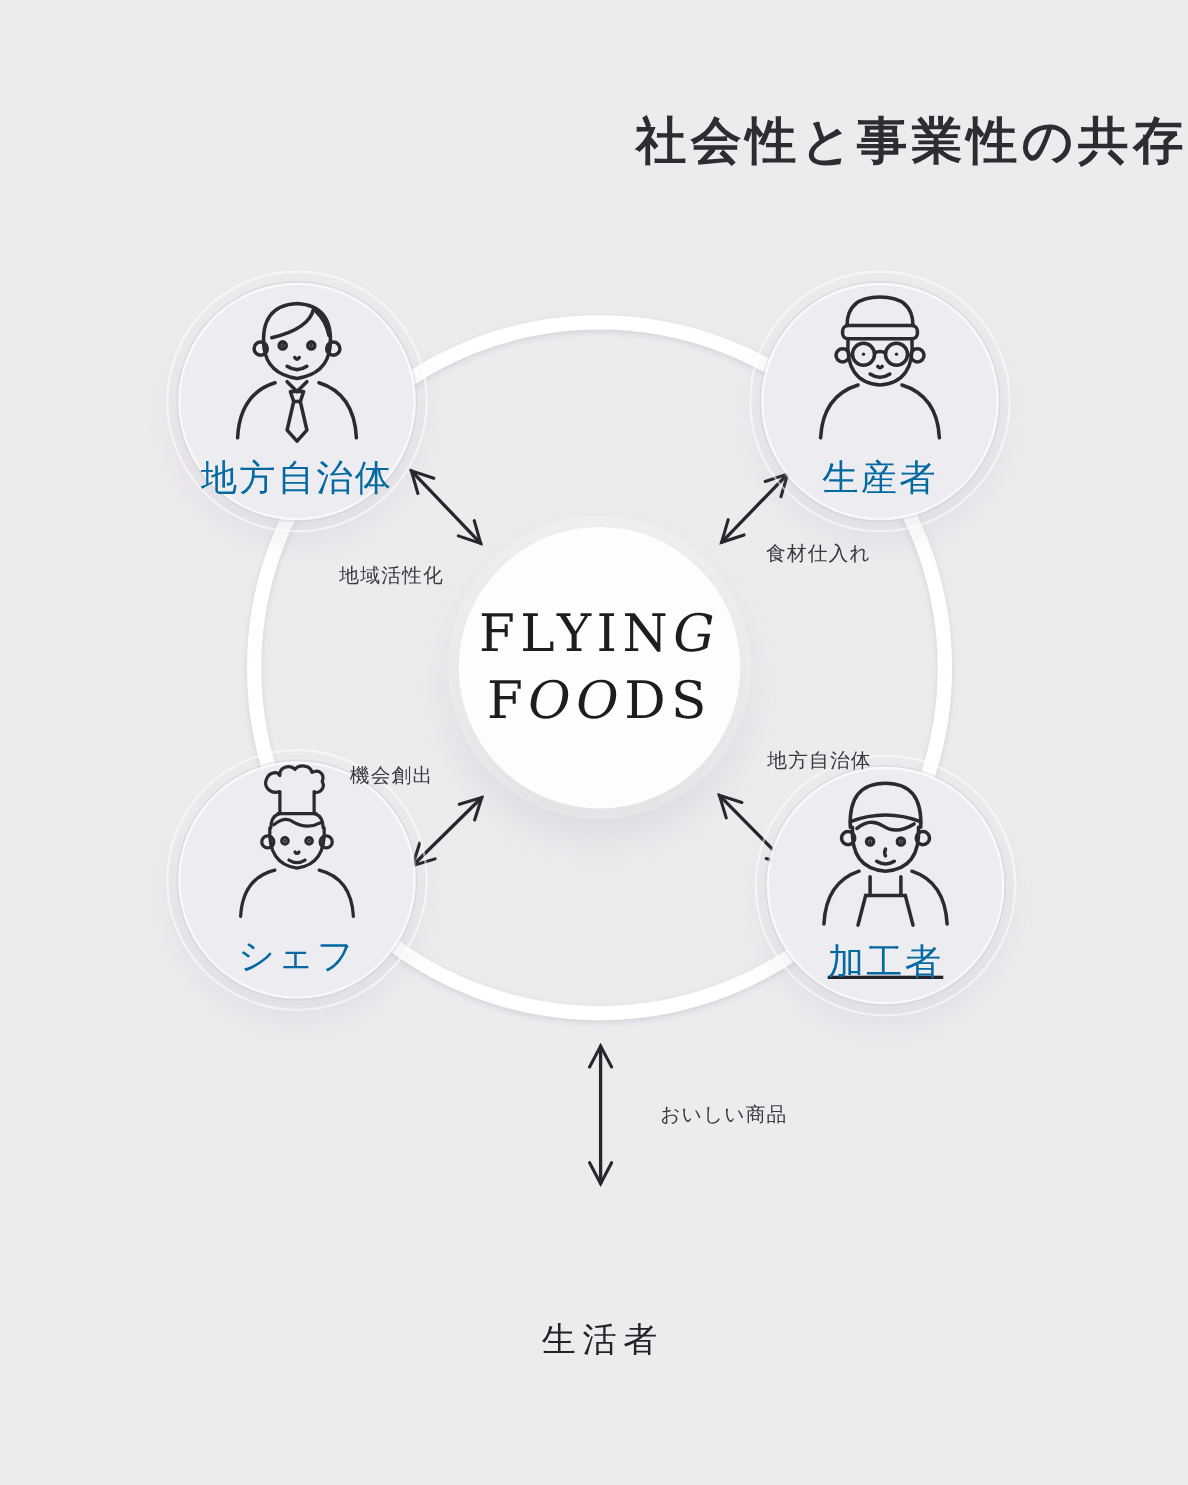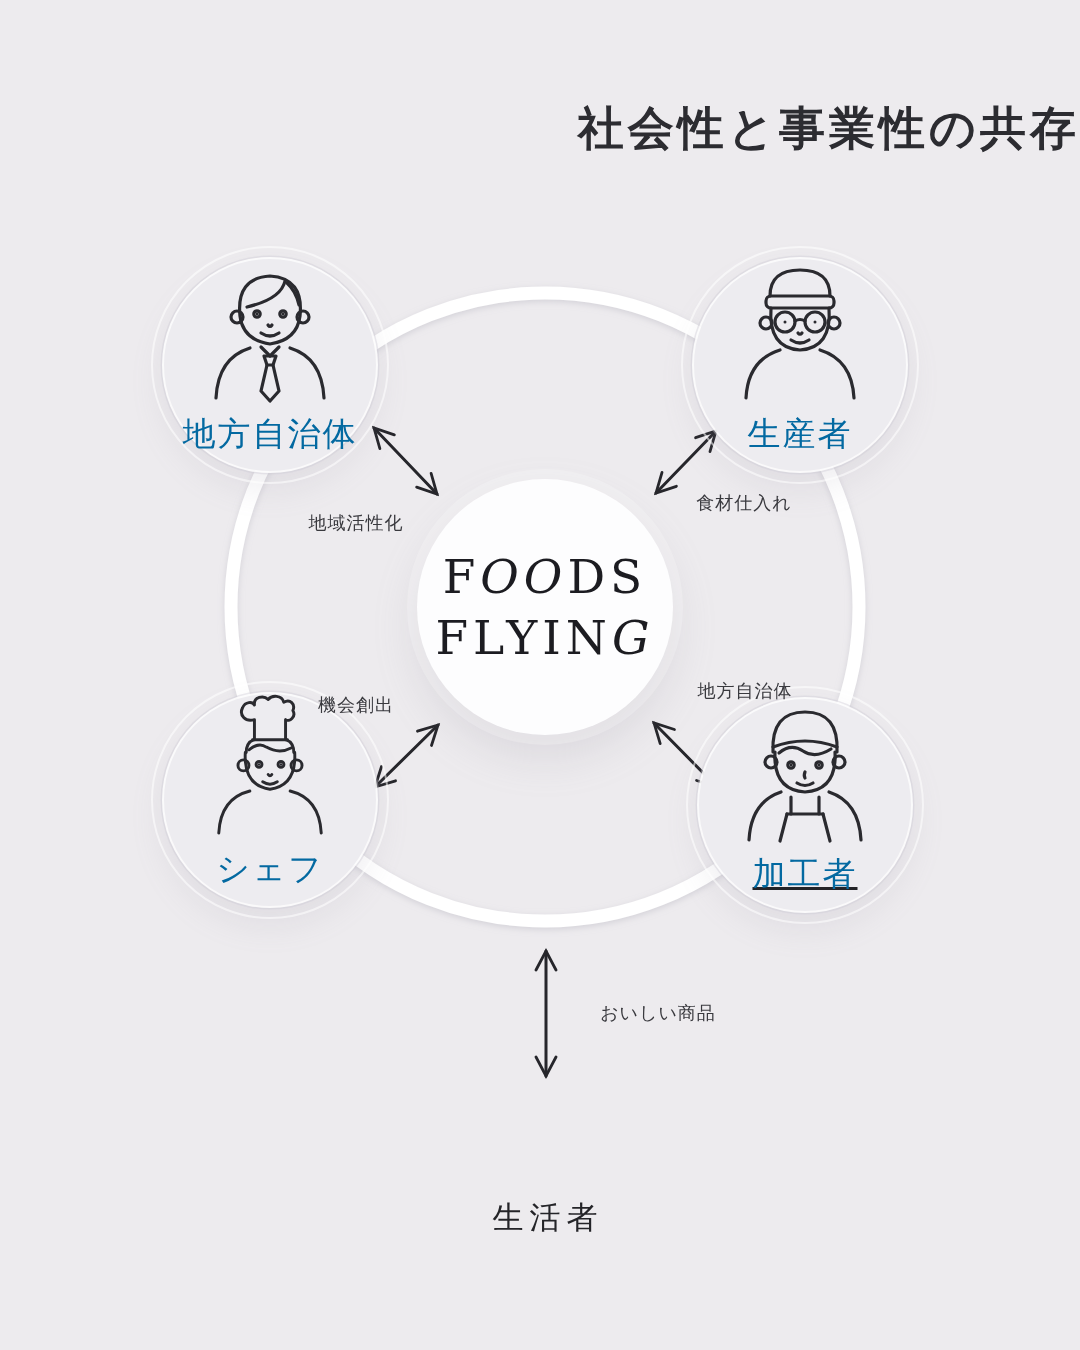--- a/index.html
+++ b/index.html
@@ -263,22 +263,22 @@
       <g class="dot">
           <circle cx="56" cy="65" r="1.4"></circle>
           <circle cx="84" cy="65" r="1.4"></circle>
         </g>
     </svg>
     <span class="actor-label">加工者</span>
   </div>
 
   <div class="center-circle">
     <div>
+        <div class="logo-line"><span>FLYIN</span><span class="lg-i">G</span></div>
         <div class="logo-line"><span>F</span><span class="lg-i">O</span><span class="lg-i">O</span><span>DS</span></div>
-        <div class="logo-line"><span>FLYIN</span><span class="lg-i">G</span></div>
       </div>
   </div>
 
   <span class="rel-label rl-municipality">地域活性化</span>
   <span class="rel-label rl-producer">食材仕入れ</span>
   <span class="rel-label rl-chef">機会創出</span>
   <span class="rel-label rl-processor">地方自治体</span>
   <span class="rel-label rl-goods">おいしい商品</span>
 
   <span class="consumer-label">生活者</span>

